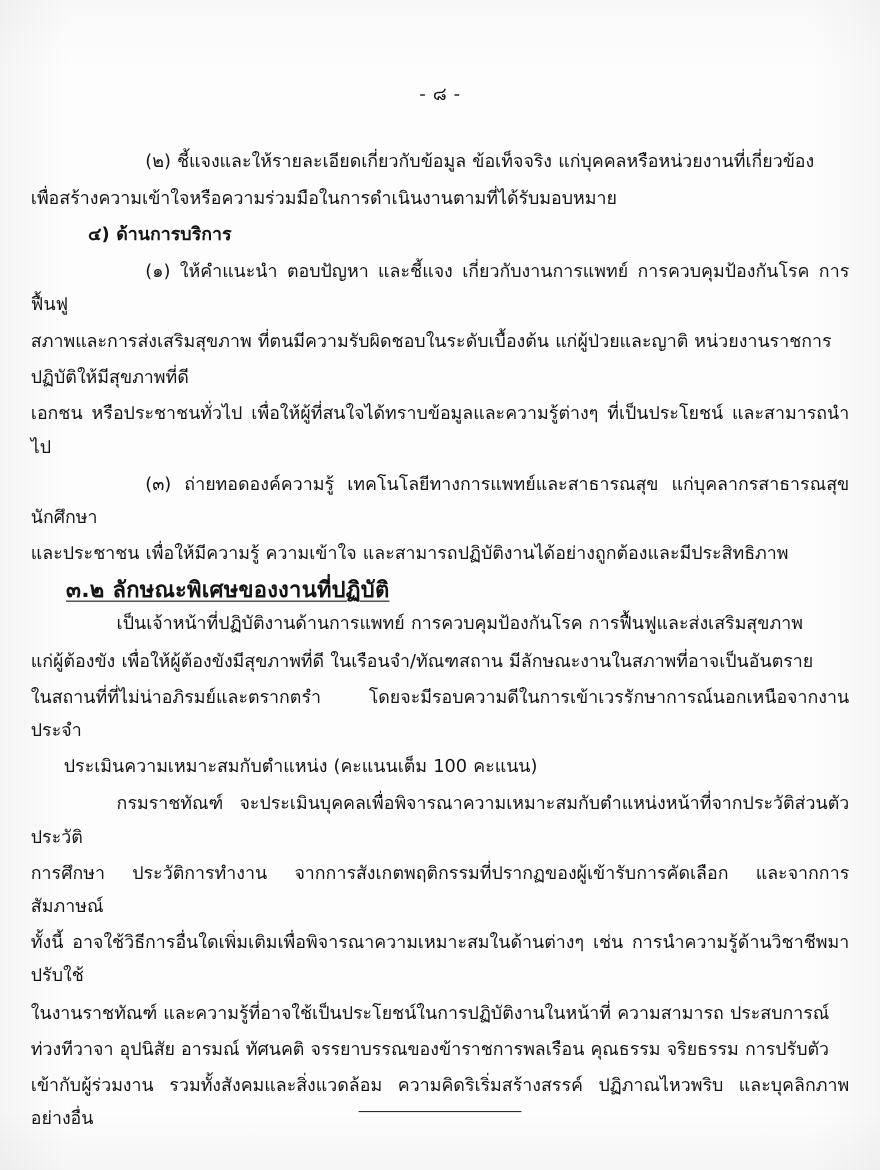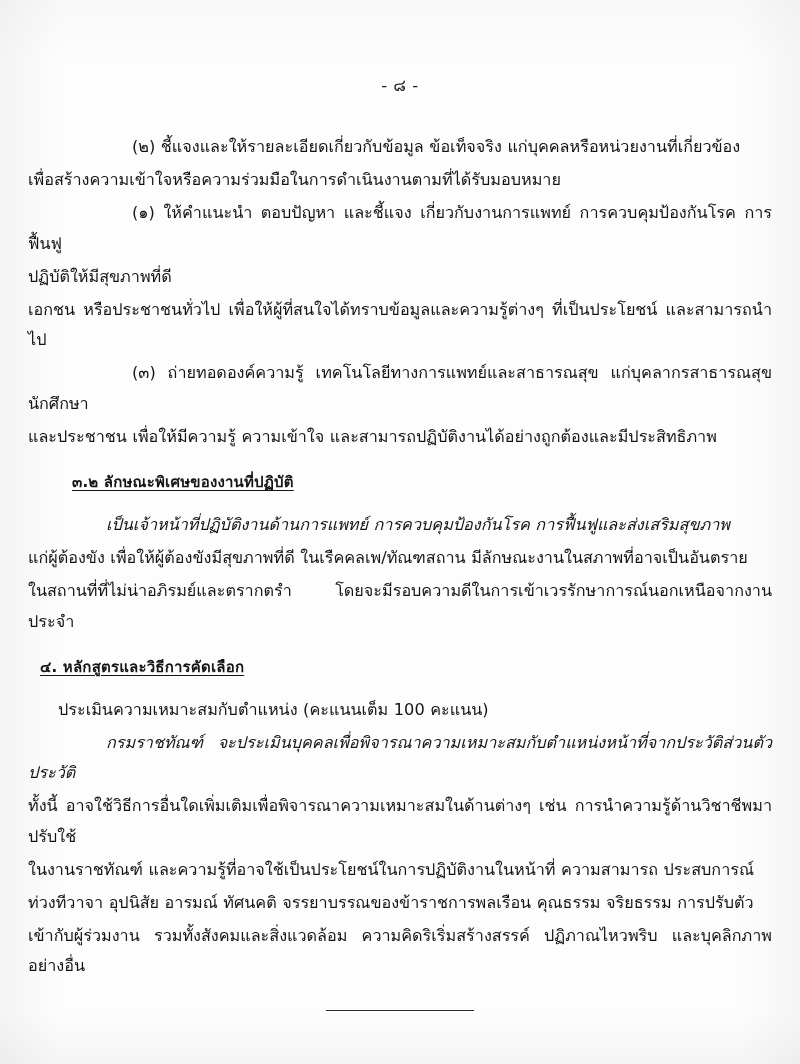--- a/index.html
+++ b/index.html
@@ -56,26 +56,26 @@
   
   .para {
     margin: 0;
     text-align: justify;
     text-justify: inter-word;
     word-spacing: 0.4px;
   }
   .para + .para {
     margin-top: 3px;
   }
-  .indent-1 { text-indent: 78px; font-style: italic; }
+  .indent-1 { text-indent: 78px; }
   .indent-2 { text-indent: 104px; }
   .indent-head { text-indent: 52px; }
   .heading {
-    margin: 12px;
-    font-size: 15px;
+    margin: 0;
+    font-size: 20px;
     font-weight: 700;
     line-height: 31px;
     letter-spacing: 0.2px;
   }
   .heading-underline {
     text-decoration: underline;
     text-underline-offset: 3px;
     text-decoration-thickness: 1.2px;
   }
   .heading-indent { padding-left: 32px; }
@@ -104,44 +104,46 @@
 
     <div class="page-number">- ๘ -</div>
 
     <div class="content">
 
       <p class="para indent-2">(๒)  ชี้แจงและให้รายละเอียดเกี่ยวกับข้อมูล  ข้อเท็จจริง  แก่บุคคลหรือหน่วยงานที่เกี่ยวข้อง</p>
       <p class="para">เพื่อสร้างความเข้าใจหรือความร่วมมือในการดำเนินงานตามที่ได้รับมอบหมาย</p>
 
       <div class="block-gap"></div>
 
+      <p class="para indent-head bold">๔) ด้านการบริการ</p>
 
       <p class="para indent-2">(๑)  ให้คำแนะนำ  ตอบปัญหา  และชี้แจง  เกี่ยวกับงานการแพทย์  การควบคุมป้องกันโรค  การฟื้นฟู</p>
+      <p class="para">สภาพและการส่งเสริมสุขภาพ ที่ตนมีความรับผิดชอบในระดับเบื้องต้น แก่ผู้ป่วยและญาติ หน่วยงานราชการ</p>
       <p class="para">ปฏิบัติให้มีสุขภาพที่ดี</p>
       <p class="para">เอกชน หรือประชาชนทั่วไป เพื่อให้ผู้ที่สนใจได้ทราบข้อมูลและความรู้ต่างๆ ที่เป็นประโยชน์ และสามารถนำไป</p>
 
 
       <p class="para indent-2">(๓)  ถ่ายทอดองค์ความรู้  เทคโนโลยีทางการแพทย์และสาธารณสุข  แก่บุคลากรสาธารณสุข  นักศึกษา</p>
       <p class="para">และประชาชน  เพื่อให้มีความรู้  ความเข้าใจ  และสามารถปฏิบัติงานได้อย่างถูกต้องและมีประสิทธิภาพ</p>
 
       <div class="block-gap"></div>
 
       <p class="heading heading-underline heading-indent">๓.๒ ลักษณะพิเศษของงานที่ปฏิบัติ</p>
 
       <p class="para indent-1">เป็นเจ้าหน้าที่ปฏิบัติงานด้านการแพทย์  การควบคุมป้องกันโรค  การฟื้นฟูและส่งเสริมสุขภาพ</p>
-      <p class="para">แก่ผู้ต้องขัง เพื่อให้ผู้ต้องขังมีสุขภาพที่ดี ในเรืคคลเพ/ทัณฑสถาน มีลักษณะงานในสภาพที่อาจเป็นอันตราย</p>
+      <p class="para">แก่ผู้ต้องขัง เพื่อให้ผู้ต้องขังมีสุขภาพที่ดี ในเรือนจำ/ทัณฑสถาน มีลักษณะงานในสภาพที่อาจเป็นอันตราย</p>
       <p class="para">ในสถานที่ที่ไม่น่าอภิรมย์และตรากตรำ โดยจะมีรอบความดีในการเข้าเวรรักษาการณ์นอกเหนือจากงานประจำ</p>
 
       <div class="block-gap"></div>
 
-      <p class="heading heading-underline">๔. หลักสูตรและวิธีการคัดเลือก</p>
 
       <p class="para" style="text-indent:30px;">ประเมินความเหมาะสมกับตำแหน่ง (คะแนนเต็ม 100 คะแนน)</p>
 
       <p class="para indent-1">กรมราชทัณฑ์ จะประเมินบุคคลเพื่อพิจารณาความเหมาะสมกับตำแหน่งหน้าที่จากประวัติส่วนตัว ประวัติ</p>
+      <p class="para">การศึกษา  ประวัติการทำงาน  จากการสังเกตพฤติกรรมที่ปรากฏของผู้เข้ารับการคัดเลือก  และจากการสัมภาษณ์</p>
       <p class="para">ทั้งนี้ อาจใช้วิธีการอื่นใดเพิ่มเติมเพื่อพิจารณาความเหมาะสมในด้านต่างๆ เช่น การนำความรู้ด้านวิชาชีพมาปรับใช้</p>
       <p class="para">ในงานราชทัณฑ์ และความรู้ที่อาจใช้เป็นประโยชน์ในการปฏิบัติงานในหน้าที่ ความสามารถ ประสบการณ์</p>
       <p class="para">ท่วงทีวาจา อุปนิสัย อารมณ์ ทัศนคติ จรรยาบรรณของข้าราชการพลเรือน คุณธรรม จริยธรรม การปรับตัว</p>
       <p class="para">เข้ากับผู้ร่วมงาน รวมทั้งสังคมและสิ่งแวดล้อม ความคิดริเริ่มสร้างสรรค์ ปฏิภาณไหวพริบ และบุคลิกภาพอย่างอื่น</p>
 
     </div>
 
     <div class="footer-rule">
       <span></span>
     </div>

